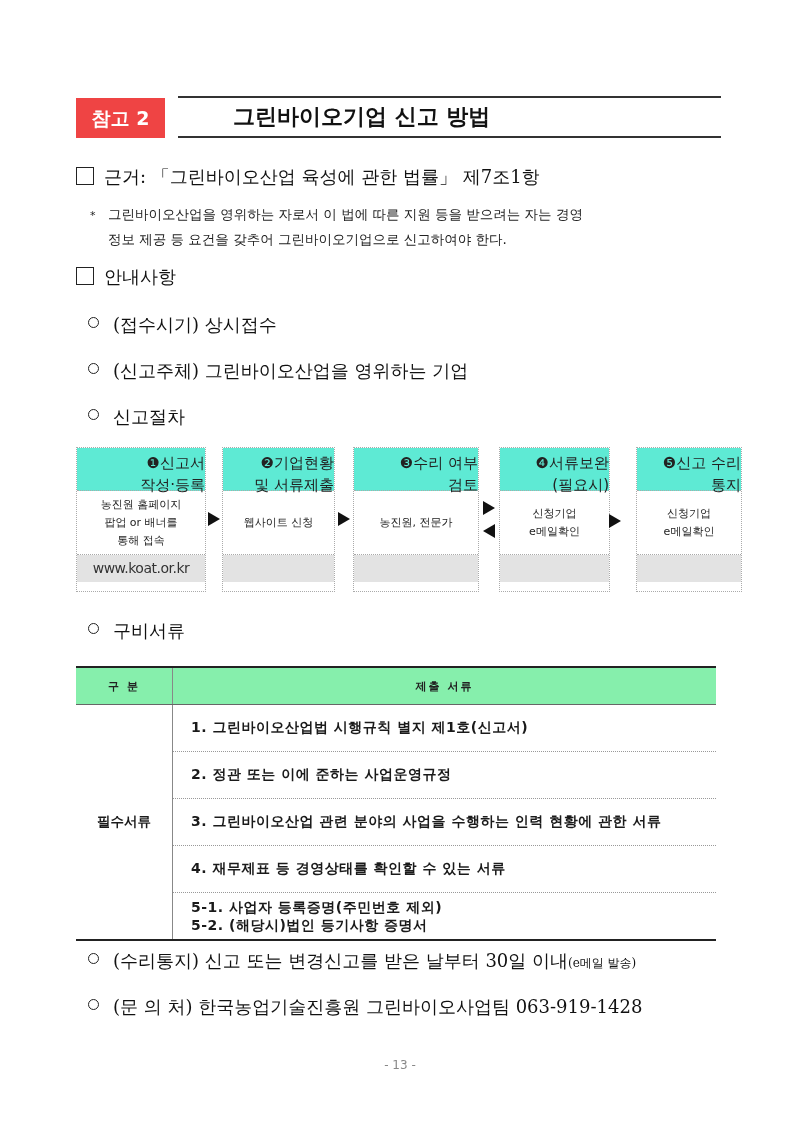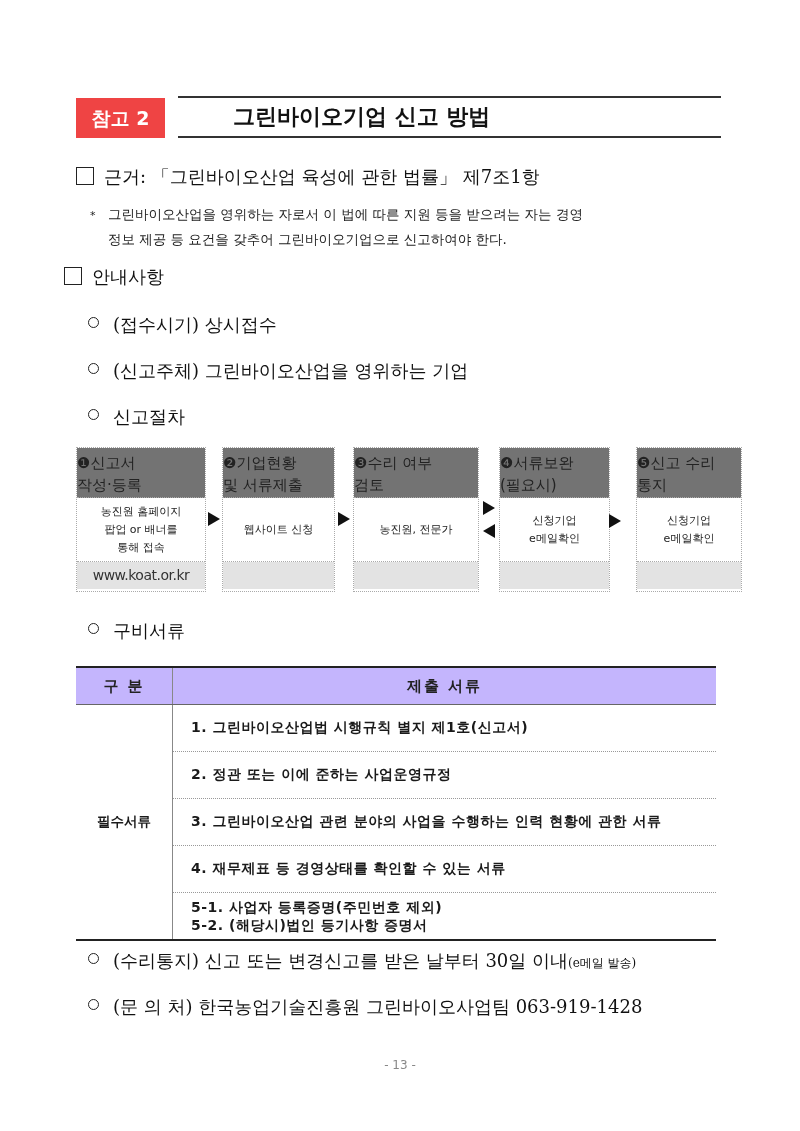--- a/index.html
+++ b/index.html
@@ -17,31 +17,31 @@
 
     .box-bullet { display: inline-block; width: 16px; height: 16px; border: 1.5px solid #222; vertical-align: -2px; margin-right: 10px; }
     .sec { font-size: 18px; line-height: 26px; }
     .note { font-size: 13.5px; line-height: 24px; color: #222; }
     .circle-item { font-size: 18px; line-height: 26px; text-align: center; }
     .circle { display: inline-block; width: 9px; height: 9px; border: 1.3px solid #222; border-radius: 50%;
               vertical-align: 3px; margin-right: 14px; }
 
     
     .pbox { position: absolute; top: 447px; height: 145px; border: 1px dotted #aaa; box-sizing: border-box; }
-    .pbox .hd { height: 50px; background: #737373; border-bottom: 1px dotted #aaa; font-size: 15px; line-height: 22px;
-                text-align: left; padding-top: 4px; box-sizing: border-box; color: #222; }
+    .pbox .hd { height: 43px; background: #5eead4; border-bottom: 1px dotted #aaa; font-size: 15px; line-height: 22px;
+                text-align: right; padding-top: 4px; box-sizing: border-box; color: #222; }
     .pbox .bd { height: 63px; display: flex; align-items: center; justify-content: center; text-align: center;
                 font-size: 11px; line-height: 18px; color: #222; border-bottom: 1px dotted #aaa; }
     .pbox .ft { height: 27px; background: #e3e3e3; font-size: 14px; line-height: 27px; text-align: center; color: #333; letter-spacing: -0.5px; }
     .arrow-r { position: absolute; width: 0; height: 0; border-top: 7px solid transparent; border-bottom: 7px solid transparent; border-left: 12px solid #111; }
     .arrow-l { position: absolute; width: 0; height: 0; border-top: 7px solid transparent; border-bottom: 7px solid transparent; border-right: 12px solid #111; }
 
     
     .doc-table { position: absolute; left: 76px; top: 666px; width: 640px; border-collapse: collapse; }
-    .doc-table th { background: #c4b5fd; height: 34px; font-size: 15px; font-weight: bold; border-top: 2px solid #222;
+    .doc-table th { background: #86efac; height: 34px; font-size: 11px; font-weight: bold; border-top: 2px solid #222;
                     border-bottom: 1.5px solid #666; color: #222; letter-spacing: 2px; }
     .doc-table td { font-size: 14px; font-weight: bold; color: #1a1a1a; }
     .doc-table td.cat { width: 94px; text-align: center; border-right: 1px solid #888; border-bottom: 2px solid #222; font-size: 13.5px; }
     .doc-table td.item { height: 44px; padding-left: 18px; border-bottom: 1px dotted #999; letter-spacing: 0.5px; }
     .doc-table tr.last td.item { border-bottom: 2px solid #222; height: 44px; line-height: 18px; }
     .small { font-size: 12px; }
     .page-num { left: 0; width: 800px; top: 1058px; text-align: center; font-size: 12px; color: #888; }
   </style>
 </head>
 <body>
@@ -52,21 +52,21 @@
 <div class="abs title-text">그린바이오기업 신고 방법</div>
 
 <div class="abs sec serif" style="left:76px; top:164px;">
   <span class="box-bullet"></span><span>근거: 「그린바이오산업 육성에 관한 법률」 제7조1항</span>
 </div>
 <div class="abs note" style="left:90px; top:202px;">
   <span style="display:inline-block;width:18px;font-size:11px;">*</span><span>그린바이오산업을 영위하는 자로서 이 법에 따른 지원 등을 받으려는 자는 경영</span>
 </div>
 <div class="abs note" style="left:108px; top:227px;">정보 제공 등 요건을 갖추어 그린바이오기업으로 신고하여야 한다.</div>
 
-<div class="abs sec serif" style="left:64px; top:264px;">
+<div class="abs sec serif" style="left:76px; top:264px;">
   <span class="box-bullet"></span><span>안내사항</span>
 </div>
 <div class="abs circle-item serif" style="left:88px; top:312px;">
   <span class="circle"></span><span>(접수시기) 상시접수</span>
 </div>
 <div class="abs circle-item serif" style="left:88px; top:358px;">
   <span class="circle"></span><span>(신고주체) 그린바이오산업을 영위하는 기업</span>
 </div>
 <div class="abs circle-item serif" style="left:88px; top:404px;">
   <span class="circle"></span><span>신고절차</span>

